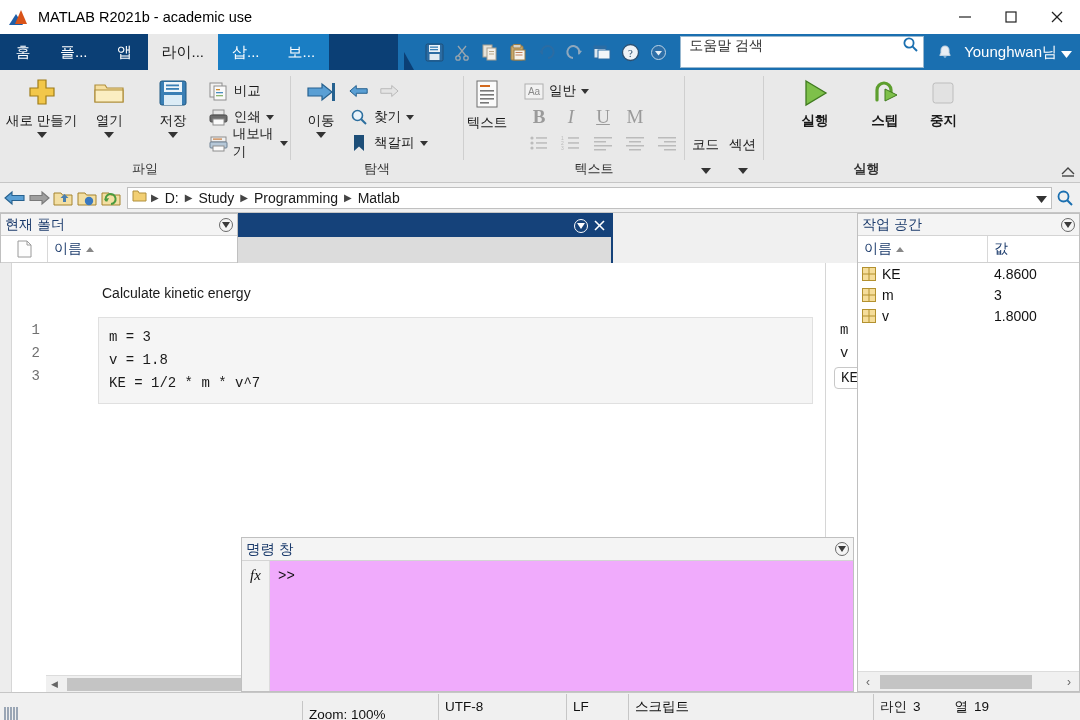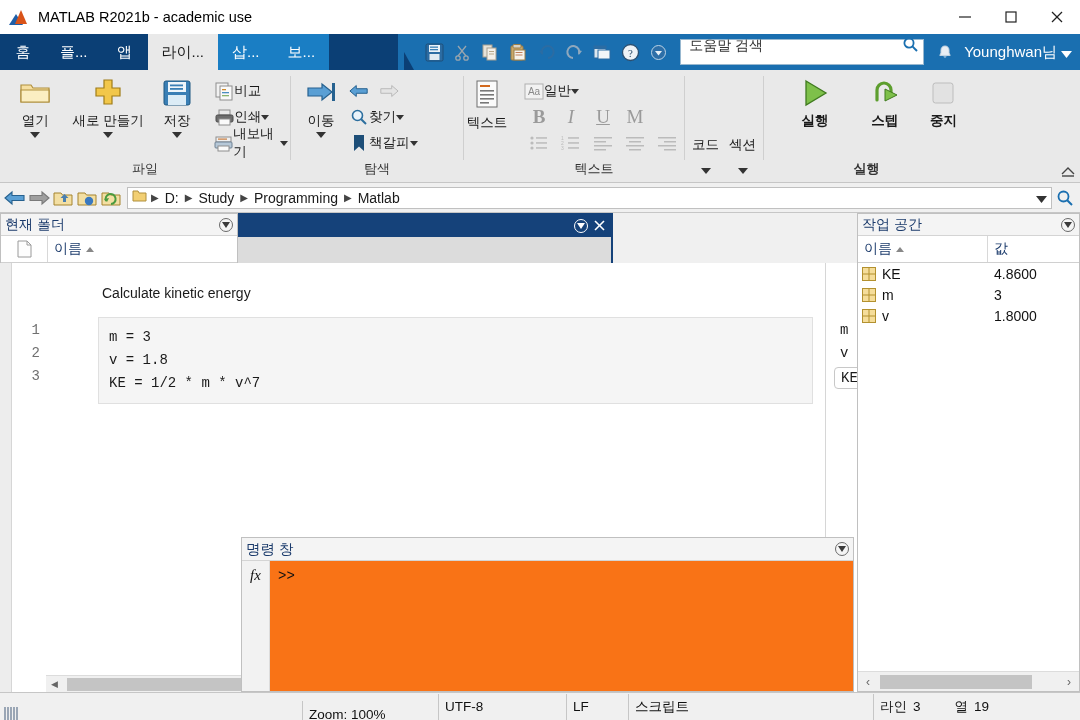--- a/index.html
+++ b/index.html
@@ -42,21 +42,21 @@
     padding-left: 6px; position: relative;
   }
   .qat-notch { width: 16px; background:#1a6fb0; position: relative; }
   .qat-notch::before {
     content:""; position:absolute; left:0; top:0; width:0; height:0;
     border-top: 18px solid transparent; border-bottom: 18px solid transparent;
     border-left: 10px solid #0b3f75;
   }
   .qicon { width: 26px; height:26px; display:flex; align-items:center; justify-content:center; margin: 0 1px; }
   .searchbox {
-    width: 244px; height: 26px; background:#fff; border:1px solid #98b8d0;
+    width: 244px; height: 32px; background:#fff; border:1px solid #98b8d0;
     display:flex; align-items:center; padding: 0 4px 12px 8px; margin-left: 8px;
     font-size: 14px; color:#333;
   }
   .searchbox .ph { flex:1; color:#333; }
   .bell { width: 26px; height:26px; margin: 0 6px 0 8px; display:flex;align-items:center;justify-content:center; }
   .user { color:#fff; font-size: 15px; padding-right: 8px; display:flex; align-items:center; gap:4px; }
 
   
   .ribbon {
     height: 113px; background:#e9e9e9; border-bottom:1px solid #c6c6c6;
@@ -66,21 +66,21 @@
   .rgroup .gbody { flex:1; display:flex; align-items:flex-start; padding-top: 6px; }
   .glabel { text-align:center; font-size: 13px; color:#333; padding-bottom: 4px; }
   .gsep { width:1px; background:#cfcfcf; margin: 6px 0 22px 0; }
 
   .bigbtn { width: 74px; display:flex; flex-direction:column; align-items:center; gap:2px; cursor:default; }
   .bigbtn .ic { height: 34px; display:flex; align-items:center; justify-content:center; }
   .bigbtn .lb { font-size: 13.5px; color:#1a1a1a; white-space: nowrap; }
   .caret { width:0;height:0;border-left:5px solid transparent;border-right:5px solid transparent;border-top:6px solid #333; }
   .caret.sm { border-left-width:4px;border-right-width:4px;border-top-width:5px; }
 
-  .smallrow { display:flex; align-items:center; height: 26px; font-size: 13.5px; color:#1a1a1a; }
+  .smallrow { display:flex; align-items:center; gap:5px; height: 26px; font-size: 13.5px; color:#1a1a1a; }
   .smallrow .ic { width:20px;height:20px; display:flex;align-items:center;justify-content:center; }
   .stacked { display:flex; flex-direction:column; justify-content:flex-start; padding-top:2px; }
 
   .fmtrow { display:flex; align-items:center; gap: 2px; }
   .fmtbtn { width: 30px; height: 26px; display:flex; align-items:center; justify-content:center;
             color:#9a9a9a; }
   .fmtbtn.b { font-weight:bold; font-size:19px; font-family:"Liberation Serif", serif; }
   .fmtbtn.i { font-style:italic; font-size:19px; font-family:"Liberation Serif", serif; }
   .fmtbtn.u { font-size:19px; font-family:"Liberation Serif", serif; text-decoration: underline; }
   .fmtbtn.m { font-size:19px; font-family:"Liberation Serif", serif; }
@@ -164,21 +164,21 @@
   .hscroll { position:absolute; left:0; right:0; bottom:0; height:17px; background:#f0f0f0;
              display:flex; align-items:center; border-top:1px solid #dcdcdc; }
   .hs-arrow { width:17px; height:17px; display:flex;align-items:center;justify-content:center; color:#666; font-size:9px; }
   .hs-track { flex:1; height:15px; background:#f0f0f0; position:relative; }
   .hs-thumb { position:absolute; left:0; top:1px; height:13px; background:#c4c4c4; }
 
   
   #cmdwin { left:241px; top:324px; width:613px; height:155px; }
   .cmd-hdr { height:23px; background:#f4f4f4; border-bottom:1px solid #d4d4d4;
              display:flex; align-items:center; padding:0 4px; font-size:14.5px; color:#1a3a6b; }
-  .cmd-body { display:flex; height:calc(100% - 23px); background:#f97316; }
+  .cmd-body { display:flex; height:calc(100% - 23px); background:#f0abfc; }
   .fxcol { width:28px; background:#f2f2f2; border-right:1px solid #dcdcdc; padding-top:6px;
            display:flex; flex-direction:column; align-items:center; }
   .fx { font-family:"Liberation Serif", serif; font-style:italic; font-size:15px; color:#111; }
   .prompt { font-family:"Liberation Mono", monospace; font-size:14px; color:#111; padding: 7px 0 0 8px; }
 
   
   #workspace { left:857px; top:0; width:223px; height:479px; }
   .ws-cols { height:27px; display:flex; border-bottom:1px solid #d0d0d0; }
   .ws-cols .c { display:flex; align-items:center; padding: 0 6px; font-size:14px; color:#1a3a6b; }
   .ws-cols .c.n { width:130px; border-right:1px solid #d8d8d8; }
@@ -331,37 +331,37 @@
             </svg>
         </span>
       </div>
     </div>
   </div>
 
   <div class="ribbon">
 
     <div class="rgroup" style="width:290px;">
       <div class="gbody">
+        <div class="bigbtn" style="margin-left:4px;">
+          <div class="ic">
+            <svg width="32" height="30" viewBox="0 0 32 30">
+              <path d="M12 2 H20 V10 H28 V18 H20 V26 H12 V18 H4 V10 H12 Z" fill="#f2c74a" stroke="#a07d18" stroke-width="1.2"></path>
+            </svg>
+          </div>
+          <div class="lb">새로 만들기</div>
+          <div class="caret"></div>
+        </div>
         <div class="bigbtn">
           <div class="ic">
             <svg width="32" height="28" viewBox="0 0 32 28">
               <path d="M2 6 H12 L14 9 H30 V23 H2 Z" fill="#f6dfa0" stroke="#b08f3c" stroke-width="1.2"></path>
               <path d="M2 11 H30 V23 H2 Z" fill="#fbeec2" stroke="#b08f3c" stroke-width="1.2"></path>
             </svg>
           </div>
           <div class="lb">열기</div>
-          <div class="caret"></div>
-        </div>
-        <div class="bigbtn" style="margin-left:4px;">
-          <div class="ic">
-            <svg width="32" height="30" viewBox="0 0 32 30">
-              <path d="M12 2 H20 V10 H28 V18 H20 V26 H12 V18 H4 V10 H12 Z" fill="#f2c74a" stroke="#a07d18" stroke-width="1.2"></path>
-            </svg>
-          </div>
-          <div class="lb">새로 만들기</div>
           <div class="caret"></div>
         </div>
         <div class="bigbtn">
           <div class="ic">
             <svg width="30" height="28" viewBox="0 0 30 28">
               <rect x="2" y="2" width="26" height="24" rx="2" fill="#3a7fb5" stroke="#1f5882"></rect>
               <rect x="6" y="3" width="18" height="10" fill="#eef5fa"></rect>
               <rect x="8" y="5.5" width="13" height="1.8" fill="#3a7fb5"></rect>
               <rect x="8" y="9" width="13" height="1.8" fill="#3a7fb5"></rect>
               <rect x="6" y="16" width="18" height="10" fill="#dcecf6"></rect>

